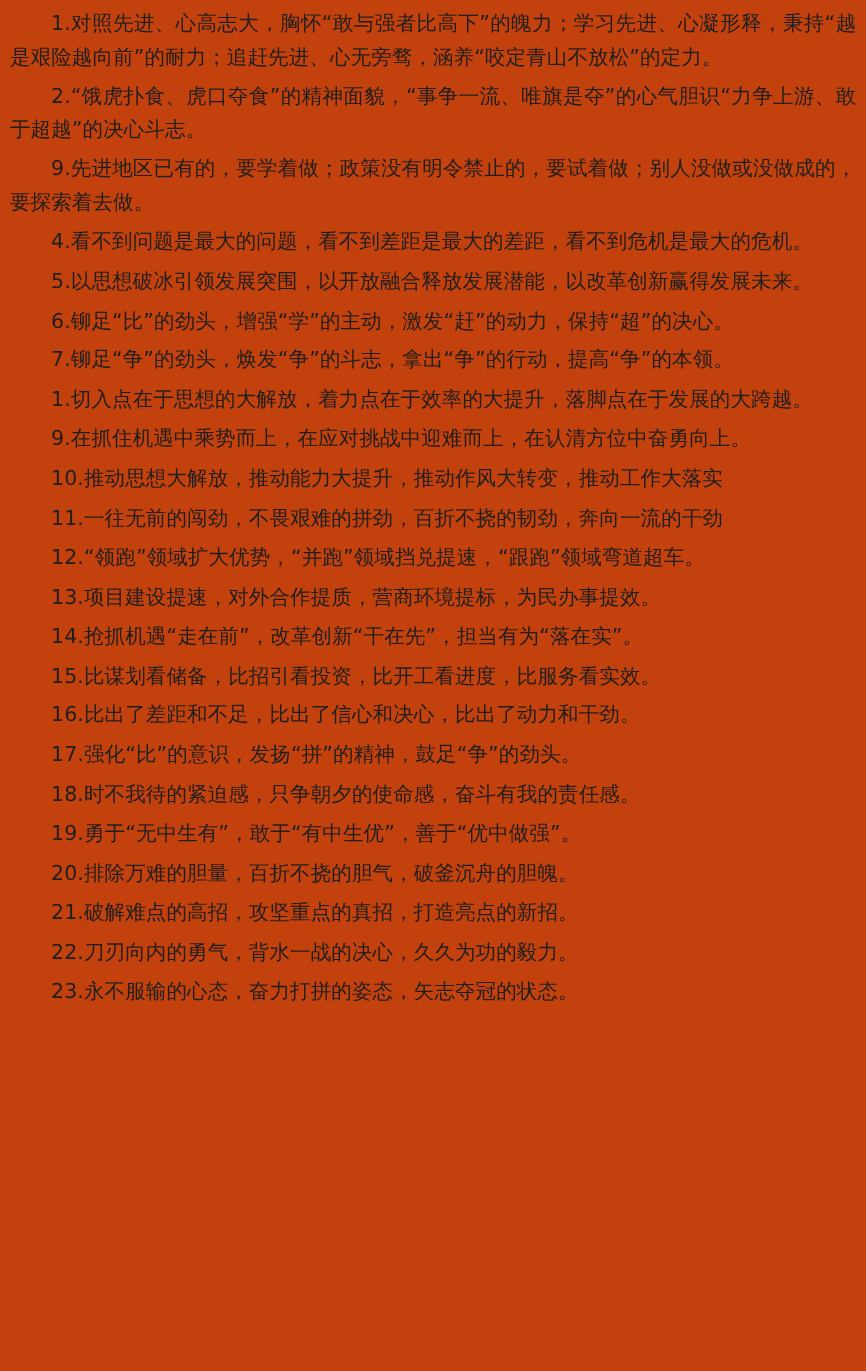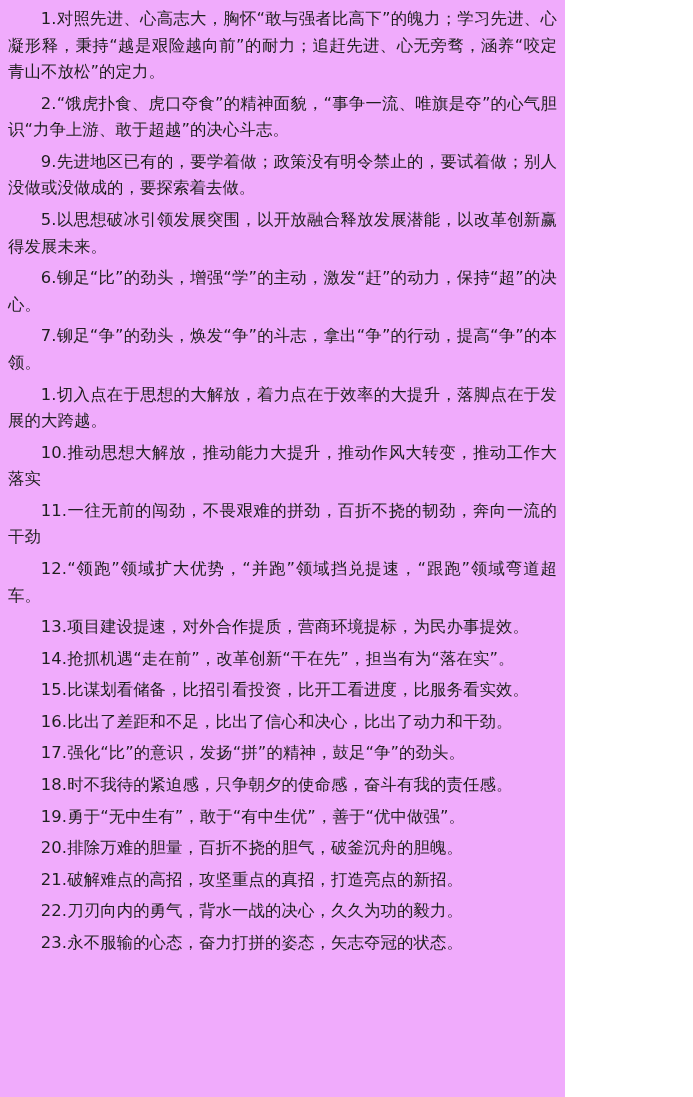--- a/index.html
+++ b/index.html
@@ -7,25 +7,25 @@
     padding: 0;
   }
   body {
     width: 693px;
     min-height: 1097px;
     background: #ffffff;
     font-family: "DejaVu Sans", "Liberation Sans", sans-serif;
     color: #1b1b1b;
   }
   .page {
-    width: 565px;
+    width: 693px;
     min-height: 1097px;
     box-sizing: border-box;
     padding: 6px 8px 8px 8px;
-    background: #f0abfc;
+    background: #c2410c;
   }
   .doc-body {
     display: block;
   }
   .para {
     font-size: 16.4px;
     line-height: 1.62;
     letter-spacing: 0.1px;
     margin: 0 0 5px 0;
     text-align: justify;
@@ -39,24 +39,26 @@
   }
 </style>
 </head>
 <body>
 
 <div class="page">
   <div class="doc-body" id="doc-body">
       <p class="para">1.对照先进、心高志大，胸怀“敢与强者比高下”的魄力；学习先进、心凝形释，秉持“越是艰险越向前”的耐力；追赶先进、心无旁骛，涵养“咬定青山不放松”的定力。</p>
       <p class="para">2.“饿虎扑食、虎口夺食”的精神面貌，“事争一流、唯旗是夺”的心气胆识“力争上游、敢于超越”的决心斗志。</p>
       <p class="para">9.先进地区已有的，要学着做；政策没有明令禁止的，要试着做；别人没做或没做成的，要探索着去做。</p>
+      <p class="para">4.看不到问题是最大的问题，看不到差距是最大的差距，看不到危机是最大的危机。</p>
       <p class="para">5.以思想破冰引领发展突围，以开放融合释放发展潜能，以改革创新赢得发展未来。</p>
       <p class="para">6.铆足“比”的劲头，增强“学”的主动，激发“赶”的动力，保持“超”的决心。</p>
       <p class="para">7.铆足“争”的劲头，焕发“争”的斗志，拿出“争”的行动，提高“争”的本领。</p>
       <p class="para">1.切入点在于思想的大解放，着力点在于效率的大提升，落脚点在于发展的大跨越。</p>
+      <p class="para">9.在抓住机遇中乘势而上，在应对挑战中迎难而上，在认清方位中奋勇向上。</p>
       <p class="para">10.推动思想大解放，推动能力大提升，推动作风大转变，推动工作大落实</p>
       <p class="para">11.一往无前的闯劲，不畏艰难的拼劲，百折不挠的韧劲，奔向一流的干劲</p>
       <p class="para">12.“领跑”领域扩大优势，“并跑”领域挡兑提速，“跟跑”领域弯道超车。</p>
       <p class="para">13.项目建设提速，对外合作提质，营商环境提标，为民办事提效。</p>
       <p class="para">14.抢抓机遇“走在前”，改革创新“干在先”，担当有为“落在实”。</p>
       <p class="para">15.比谋划看储备，比招引看投资，比开工看进度，比服务看实效。</p>
       <p class="para">16.比出了差距和不足，比出了信心和决心，比出了动力和干劲。</p>
       <p class="para">17.强化“比”的意识，发扬“拼”的精神，鼓足“争”的劲头。</p>
       <p class="para">18.时不我待的紧迫感，只争朝夕的使命感，奋斗有我的责任感。</p>
       <p class="para">19.勇于“无中生有”，敢于“有中生优”，善于“优中做强”。</p>

